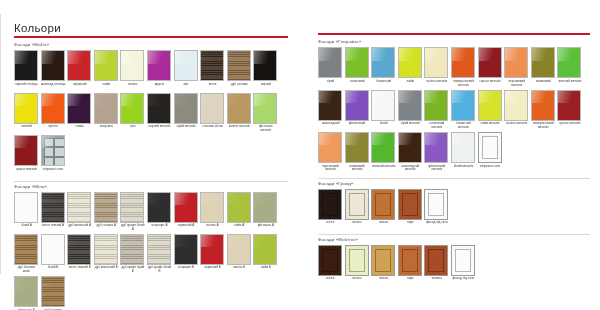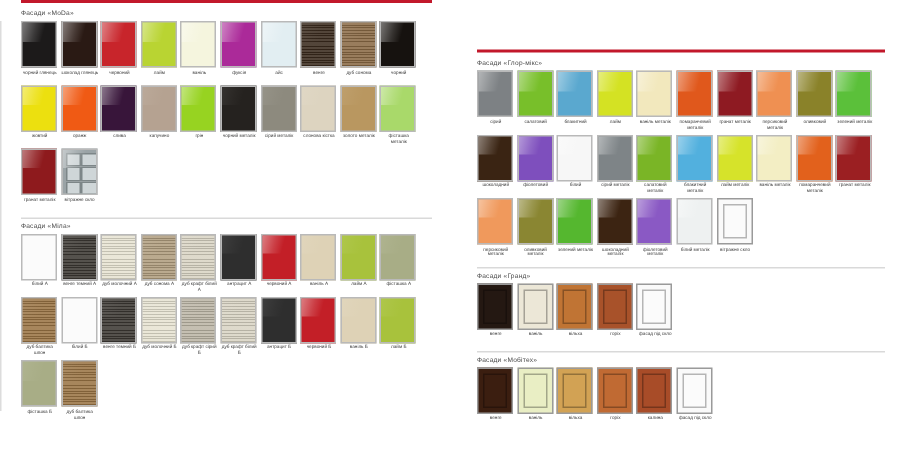--- a/index.html
+++ b/index.html
@@ -73,20 +73,21 @@
   .glasspat .gp{position:absolute;background:#cfd6d8;border:0.5px solid #7d8688;}
 </style>
 </head>
 <body>
 
 <div class="page">
 
   <div class="edge-rule"></div>
 
   <div class="col col-left">
+    <div class="title">Кольори</div>
     <div class="accent-rule"></div>
     <div id="left-sections">
         <div>
           <div class="sec-head">Фасади «МоDа»</div>
           <div class="grid">
             <div class="cell">
               <div class="sw" style="background: rgb(28, 26, 26);"></div>
               <div class="cap">чорний глянець</div>
             </div>
             <div class="cell">

